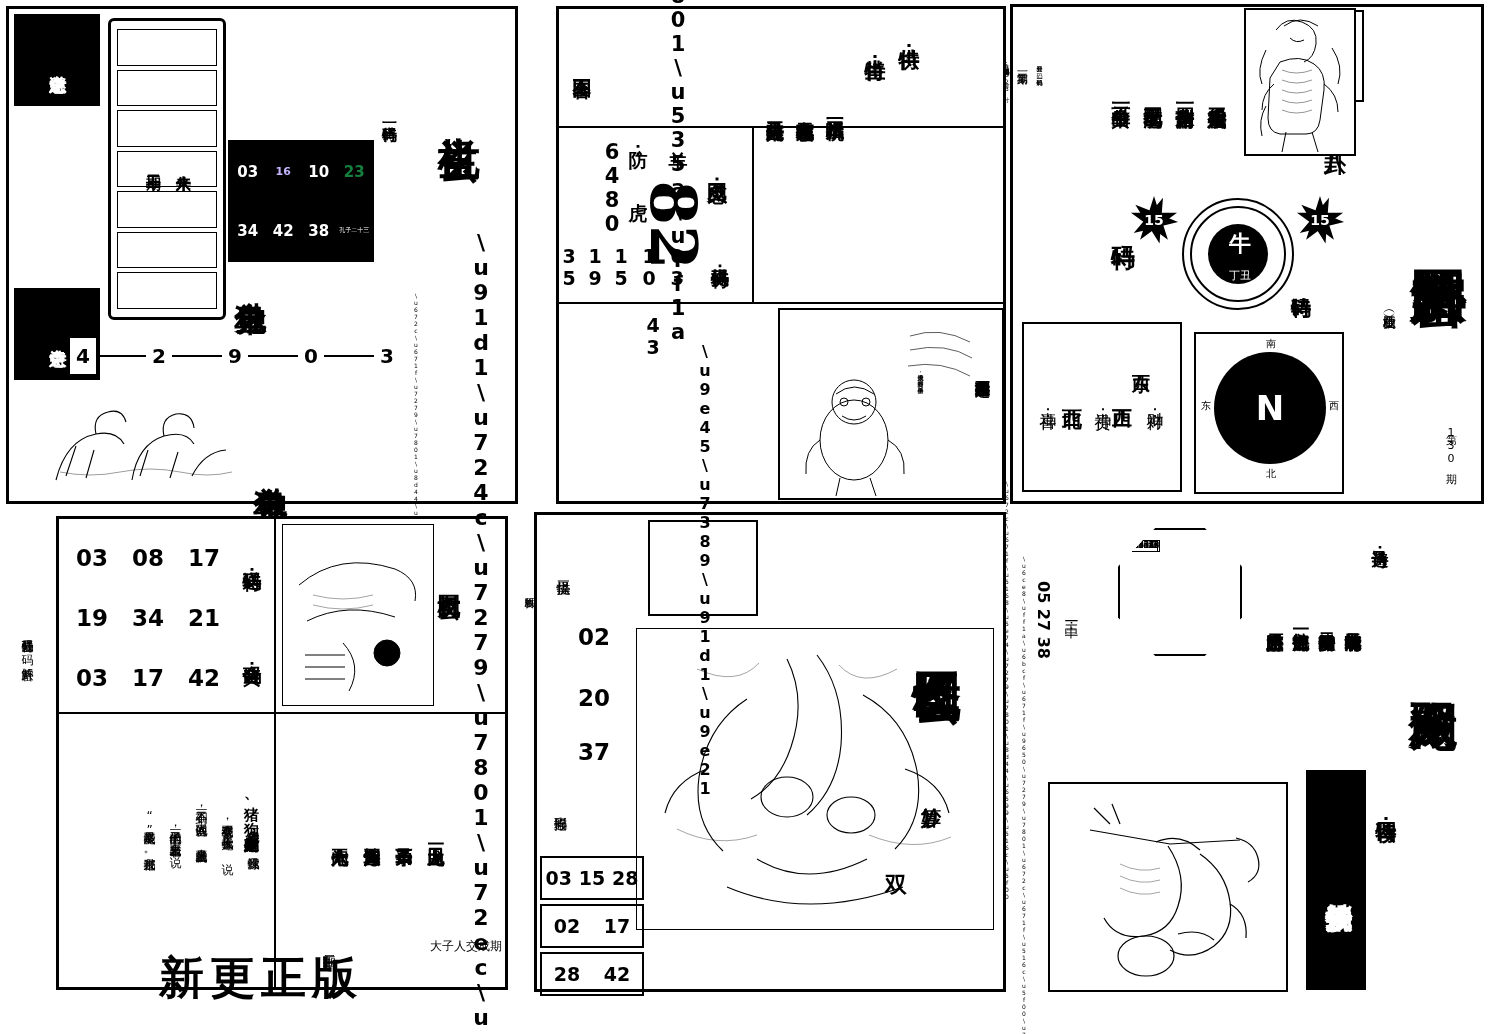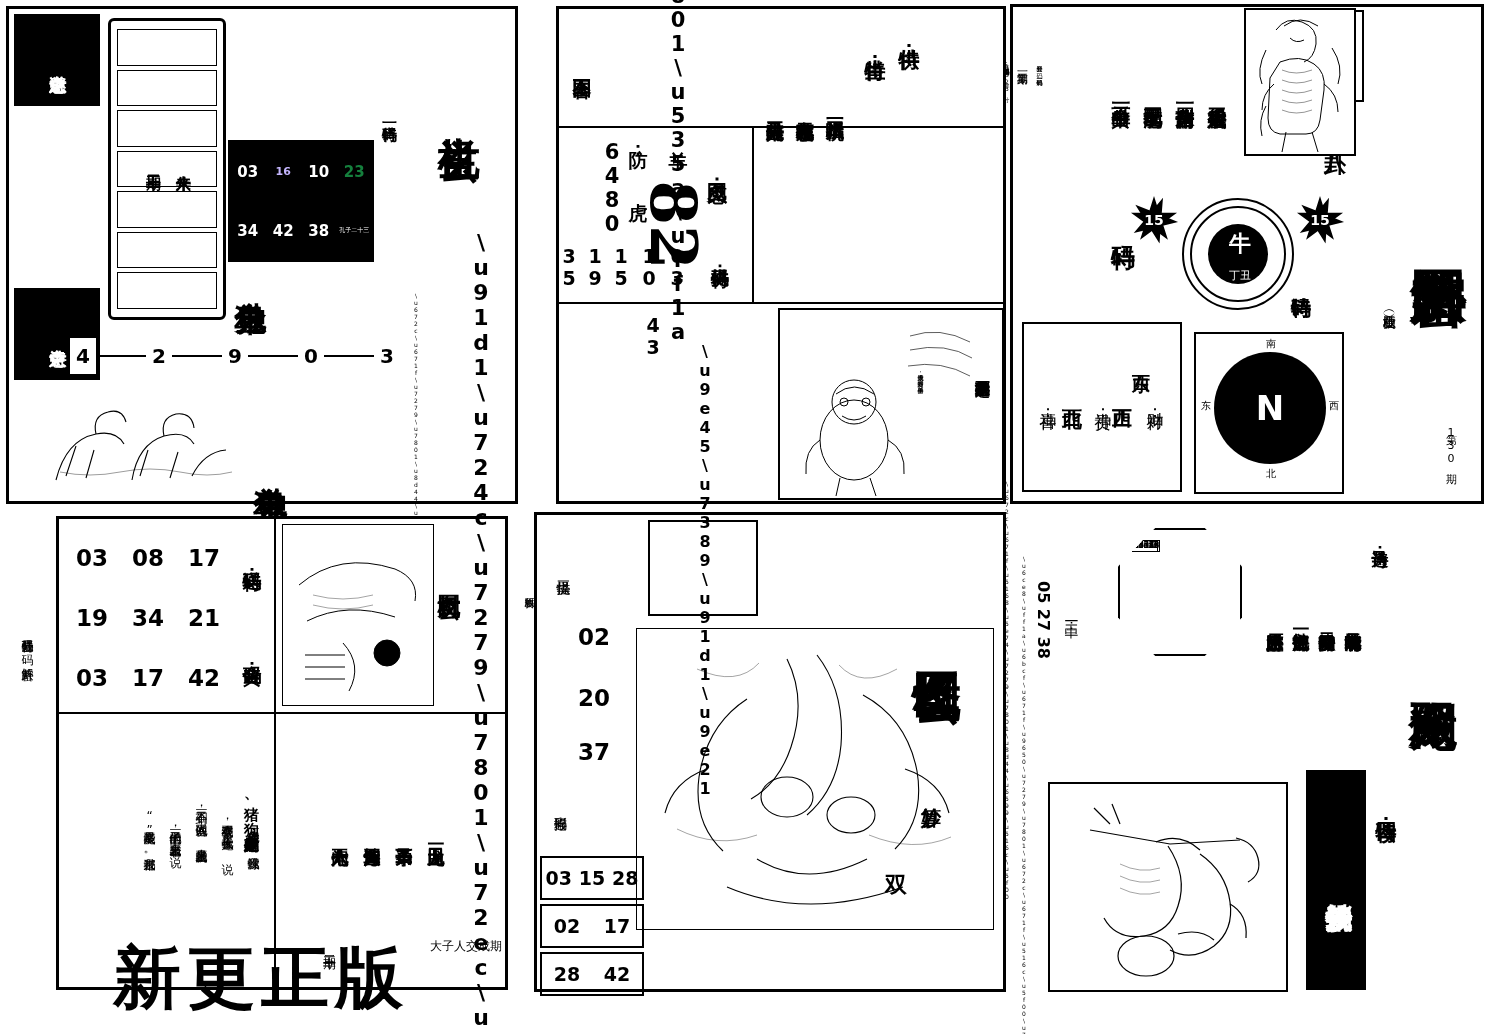--- a/index.html
+++ b/index.html
@@ -337,21 +337,21 @@
     <div class="wordbox v b" style="left:136px;top:0;width:30px;height:225px;font-size:17px;">九龙山上一口田</div>
     <div class="wordbox v b" style="left:104px;top:0;width:30px;height:225px;font-size:17px;">三千弟子下三条</div>
     <div class="wordbox v b" style="left:72px;top:0;width:30px;height:225px;font-size:17px;">五湖四海钓大鱼</div>
     <div class="wordbox v b" style="left:40px;top:0;width:30px;height:225px;font-size:17px;">六七八九十不问</div>
   </div>
 
   <div class="wordbox v b" style="left:466px;top:700px;width:30px;height:260px;font-size:22px;">\u91d1\u724c\u7279\u7801\u72ec\u5bb6\u53d1\u884c</div>
   <div class="wordbox v" style="left:16px;top:520px;width:22px;height:250px;font-size:12px;">最强公开特码 一码 八卦解密</div>
   <div class="wordbox" style="left:420px;top:936px;width:92px;height:20px;font-size:12px;">大子人交成期</div>
 
-  <div class="wordbox b serif" style="left:96px;top:930px;width:330px;height:96px;font-size:68px;letter-spacing:6px;font-family:Liberation Mono, monospace;">新更正版</div>
+  <div class="wordbox b serif" style="left:96px;top:930px;width:330px;height:96px;font-size:45px;letter-spacing:6px;font-family:Liberation Mono, monospace;">新更正版</div>
   <div class="wordbox v" style="left:318px;top:916px;width:22px;height:60px;font-size:13px;">三十二期</div>
 
   <div class="box thick" style="left:534px;top:512px;width:472px;height:480px;"></div>
 
   <div class="wordbox v b serif" style="left:908px;top:520px;width:60px;height:230px;font-size:48px;">三怪玄机图</div>
 
   <div class="box" style="left:648px;top:520px;width:110px;height:96px;">
     <div class="wordbox v b" style="left:0;top:0;width:110px;height:96px;font-size:16px;">\u9e45\u7389\u91d1\u9e21</div>
   </div>
 

